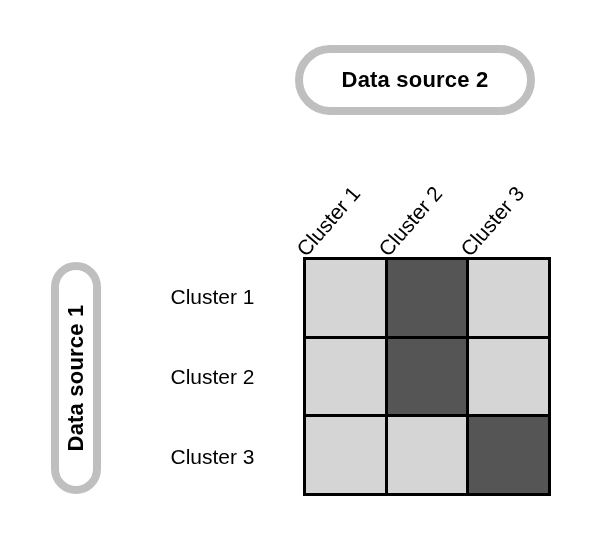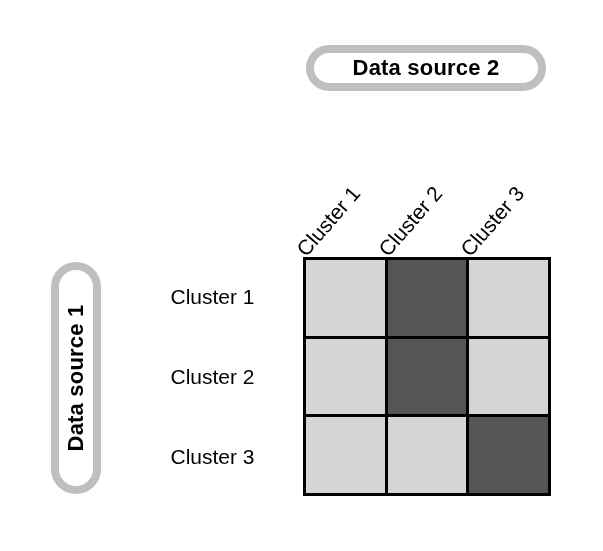--- a/index.html
+++ b/index.html
@@ -31,24 +31,24 @@
   }
   .pill-text {
     font-weight: bold;
     font-size: 22px;
     color: #000000;
     white-space: nowrap;
     letter-spacing: 0.2px;
   }
 
   #pill-top {
-    left: 306px;
+    left: 295px;
     top: 45px;
     width: 240px;
-    height: 46px;
+    height: 70px;
   }
 
   #pill-left {
     left: 51px;
     top: 262px;
     width: 50px;
     height: 232px;
   }
   #pill-left .pill-text {
     transform: rotate(-90deg);

